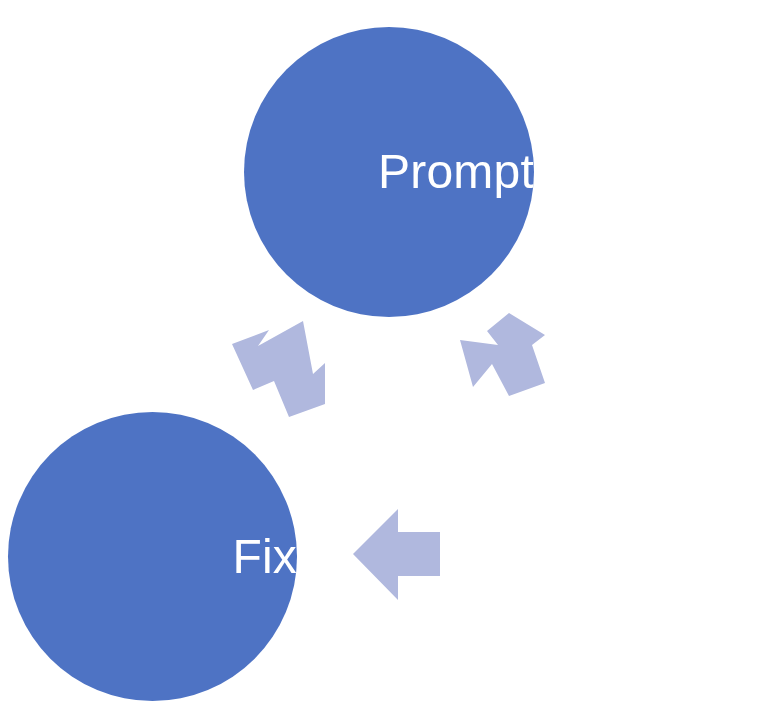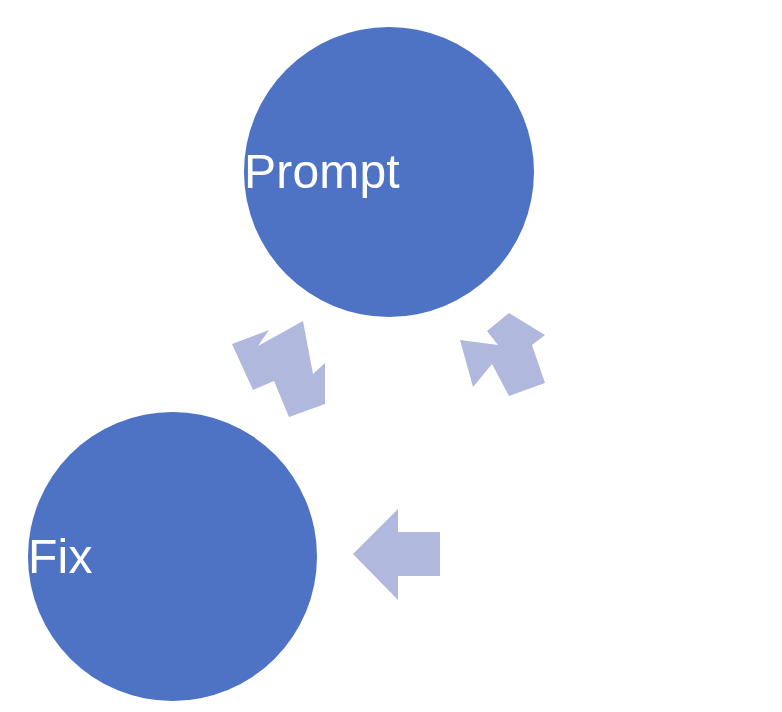--- a/index.html
+++ b/index.html
@@ -24,42 +24,42 @@
     left: 0;
     top: 0;
     width: 782px;
     height: 712px;
   }
   .node-circle {
     position: absolute;
     border-radius: 50%;
     display: flex;
     align-items: center;
-    justify-content: flex-start;
+    justify-content: flex-end;
     box-sizing: border-box;
   }
   .node-label {
     color: #ffffff;
     font-family: "Liberation Sans", sans-serif;
     font-size: 48px;
     font-weight: 400;
     line-height: 1;
     letter-spacing: 0.2px;
     white-space: nowrap;
     text-align: center;
     user-select: none;
   }
   #node-prompt {
     left: 244px;
     top: 27px;
     width: 290px;
     height: 290px;
   }
   #node-fix {
-    left: 28px;
+    left: 8px;
     top: 412px;
     width: 289px;
     height: 289px;
   }
   #node-generate {
     left: 468px;
     top: 412px;
     width: 289px;
     height: 289px;
   }

